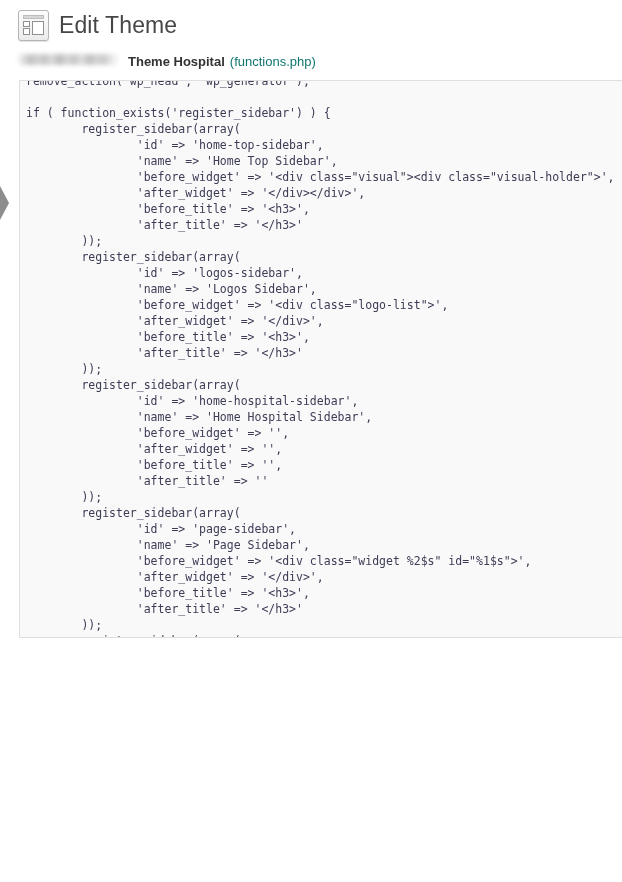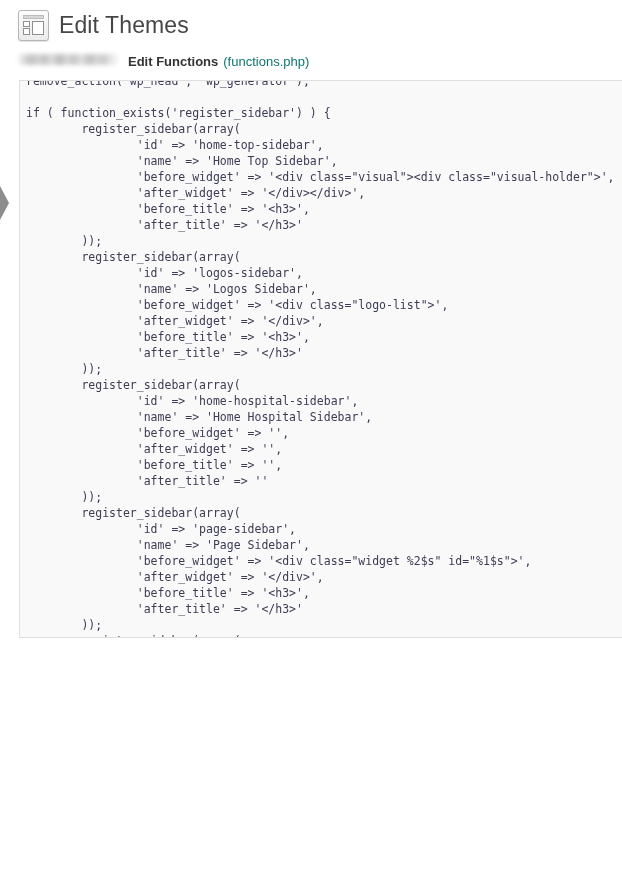--- a/index.html
+++ b/index.html
@@ -148,26 +148,26 @@
 </head>
 <body>
 
 <div class="page-header">
   <span class="appearance-icon">
     <span class="bar"></span>
     <span class="blk-a"></span>
     <span class="blk-b"></span>
     <span class="blk-c"></span>
   </span>
-  <h1 class="page-title">Edit Themes</h1>
+  <h1 class="page-title">Edit Theme</h1>
 </div>
 
 <div class="file-row">
   <span class="theme-name-redacted"></span>
-  <span class="file-title">Edit Functions</span>
+  <span class="file-title">Theme Hospital</span>
   <span class="file-ext">(functions.php)</span>
 </div>
 
 <div class="editor-wrap">
   <div class="code-area">
     <pre class="code-text">remove_action('wp_head', 'wp_generator');
 
 if ( function_exists('register_sidebar') ) {
         register_sidebar(array(
                 'id' =&gt; 'home-top-sidebar',

